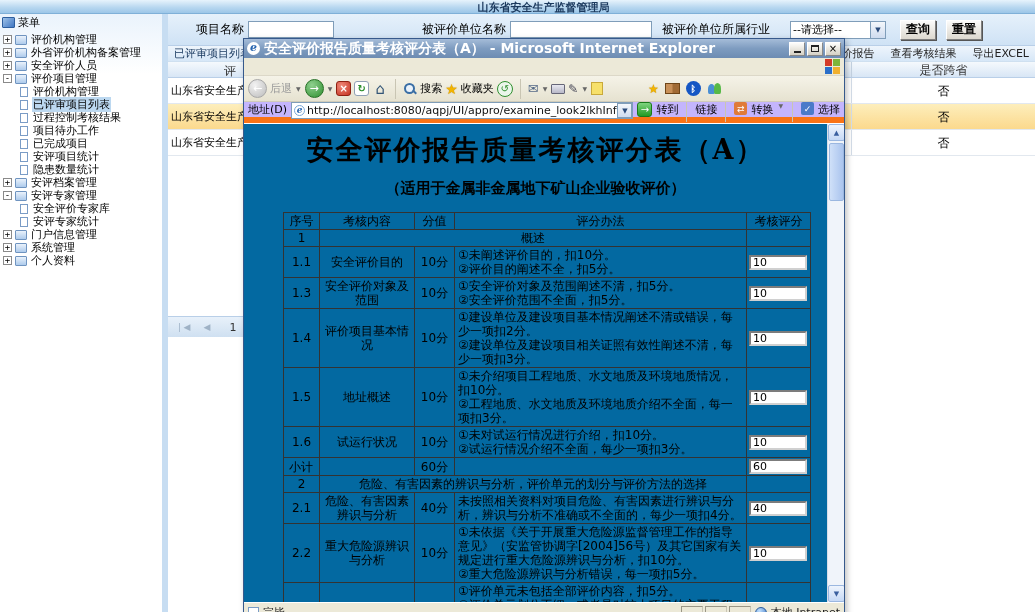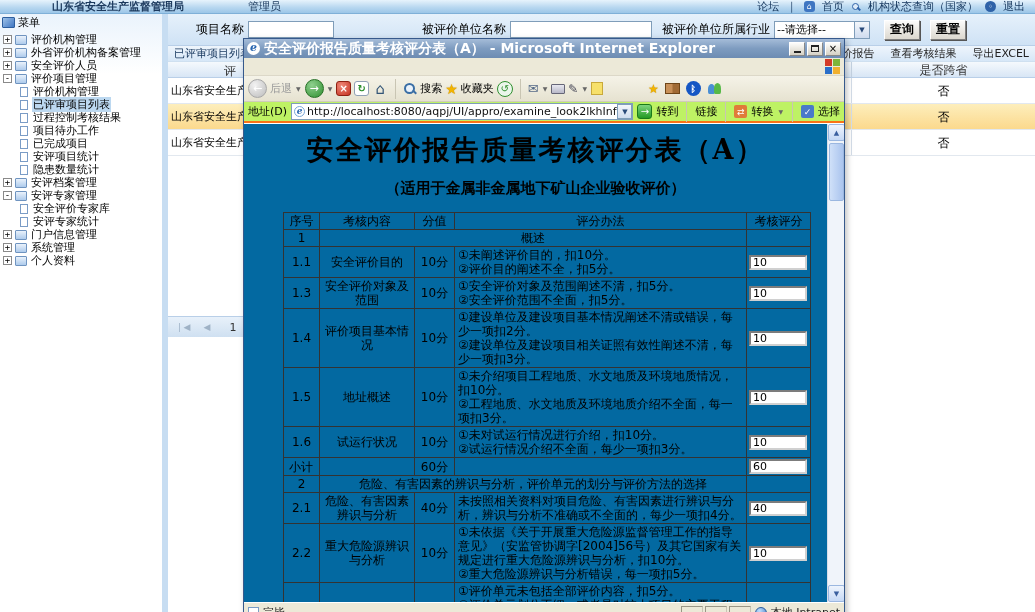--- a/index.html
+++ b/index.html
@@ -2,21 +2,21 @@
 <html style="--selected_row: #fbd98d; --accent_blue: #3a6ea5; --header_blue: #d8e6f5; --titlebar_blue: #7e9cc0;"><head>
 <meta charset="utf-8">
 <style>
 * { box-sizing: border-box; margin: 0; padding: 0; }
 body { margin:0; background:#888; }
 .screen { position:relative; width:1035px; height:612px; overflow:hidden; background:#fff;
   font-family:"DejaVu Sans","Liberation Sans",sans-serif; font-size:12px; color:#000; }
 
 
 .topbar { height:14px; background:linear-gradient(180deg,#e7f3fc 0%,#b9d8f0 55%,#9cc6e8 100%);
-  border-bottom:1px solid #7fb0d8; display:flex; align-items:center; font-size:11px; }
+  border-bottom:1px solid #7fb0d8; display:flex; align-items:center; font-size:11px;flex-direction:column; }
 .topbar .org { margin-left:52px; font-weight:bold; color:#1c3a5e; }
 .topbar .usr { margin-left:64px; color:#1c3a5e; }
 .topbar-right { margin-left:auto; display:flex; align-items:center; gap:7px; padding-right:10px; color:#14355c; }
 .tb-ic { display:inline-flex; width:11px; height:11px; border-radius:3px; background:#3f76c2; color:#fff;
   font-size:8px; align-items:center; justify-content:center; line-height:1; }
 .tb-ic.round { border-radius:50%; background:#2f62a8; }
 .mag { position:relative; width:10px; height:10px; }
 .mag::before { content:""; position:absolute; left:1px; top:1px; width:5px; height:5px;
   border:1.5px solid #2f62a8; border-radius:50%; background:#dceaf8; }
 .mag::after { content:""; position:absolute; left:6px; top:6px; width:4px; height:1.5px;
@@ -42,21 +42,21 @@
 
 .main { flex:1; position:relative; background:#fff; overflow:hidden; }
 .form-row { height:31px; background:linear-gradient(180deg,#e6f1fb,#cfe2f5); display:flex; align-items:center; }
 .form-row label { white-space:nowrap; }
 .inp { height:17px; border:1px solid #7f9db9; background:#fff; font-size:11px; padding:0 2px; }
 #proj-label { margin-left:28px; }
 #proj-input { width:86px; margin-left:4px; }
 #unit-label { margin-left:88px; }
 #unit-input { width:142px; margin-left:4px; }
 #ind-label { margin-left:10px; }
-.selectbox { width:96px; height:18px; margin-left:4px; background:#fff; border:1px solid #7f9db9;
+.selectbox { width:96px; height:18px; margin-left:20px; background:#fff; border:1px solid #7f9db9;
   display:flex; align-items:center; font-size:11px; }
 .selectbox .sel-txt { flex:1; padding-left:2px; white-space:nowrap; overflow:hidden; }
 .sel-btn { width:15px; height:16px; background:linear-gradient(180deg,#f4f7fb,#cfdcef); border-left:1px solid #7f9db9;
   font-size:7px; color:#2a4a7a; display:flex; align-items:center; justify-content:center; }
 .btn3d { height:20px; min-width:36px; margin-left:14px; background:linear-gradient(180deg,#fbfbfa,#dcd8cf);
   border:1px solid #808080; border-top-color:#fff; border-left-color:#fff; box-shadow:1px 1px 0 #555;
   font-size:12px; font-weight:bold; padding:0 5px; }
 #reset-btn { margin-left:10px; }
 
 .tab-row { height:16px; background:linear-gradient(180deg,#eef5fc,#d7e7f7); border-top:1px solid #b9cfe8;
@@ -128,22 +128,22 @@
 .editic { font-size:12px; color:#445; }
 .noteic { width:12px; height:13px; background:#f7e06a; border:1px solid #c9a93a; }
 .rt-icons { margin-left:42px; display:flex; align-items:center; gap:6px; }
 .bkic { width:15px; height:11px; background:linear-gradient(90deg,#c89058 49%,#a06a34 51%); border:1px solid #6e4518; }
 .btic { width:15px; height:15px; border-radius:50%; background:#1556c4; color:#fff; font-size:9px; font-weight:bold;
   display:flex; align-items:center; justify-content:center; }
 .msgic { position:relative; width:16px; height:14px; }
 .msgic::before { content:""; position:absolute; left:1px; top:2px; width:7px; height:10px; border-radius:50% 50% 20% 20%; background:#4a8fd4; }
 .msgic::after { content:""; position:absolute; left:7px; top:1px; width:7px; height:11px; border-radius:50% 50% 20% 20%; background:#57b947; }
 
-.addrbar { height:21px; display:flex; align-items:center; gap:4px; padding:0 4px;
-  background:#bef264; border-bottom:2px solid #f97316; font-size:11px; }
+.addrbar { height:21px; display:flex; gap:4px; padding:0 4px;
+  background:#c4b5fd; border-bottom:6px solid #f97316; font-size:11px; }
 .addr-input { flex:1; height:17px; background:#fff; border:1px solid #7f9db9; display:flex; align-items:center; overflow:hidden; }
 .ie-sm { width:11px; height:11px; border-radius:50%; background:#fff; border:1px solid #7aa8d8; color:#2966b0;
   font:bold italic 9px/9px "DejaVu Serif",serif; text-align:center; margin:0 2px; flex:none; }
 .url { flex:1; white-space:nowrap; overflow:hidden; font-size:11px; color:#111; }
 .addr-drop { width:15px; height:15px; background:linear-gradient(180deg,#f4f7fb,#cfdcef); border:1px solid #7f9db9;
   font-size:7px; color:#2a4a7a; display:flex; align-items:center; justify-content:center; flex:none; }
 .goic { width:15px; height:15px; border-radius:3px; background:linear-gradient(180deg,#7ed47e,#249a24);
   border:1px solid #1a7a1a; color:#fff; display:flex; align-items:center; justify-content:center; font-size:10px; }
 .convic { width:13px; height:13px; border-radius:2px; background:#e07b39; color:#fff; font-size:9px;
   display:flex; align-items:center; justify-content:center; }

